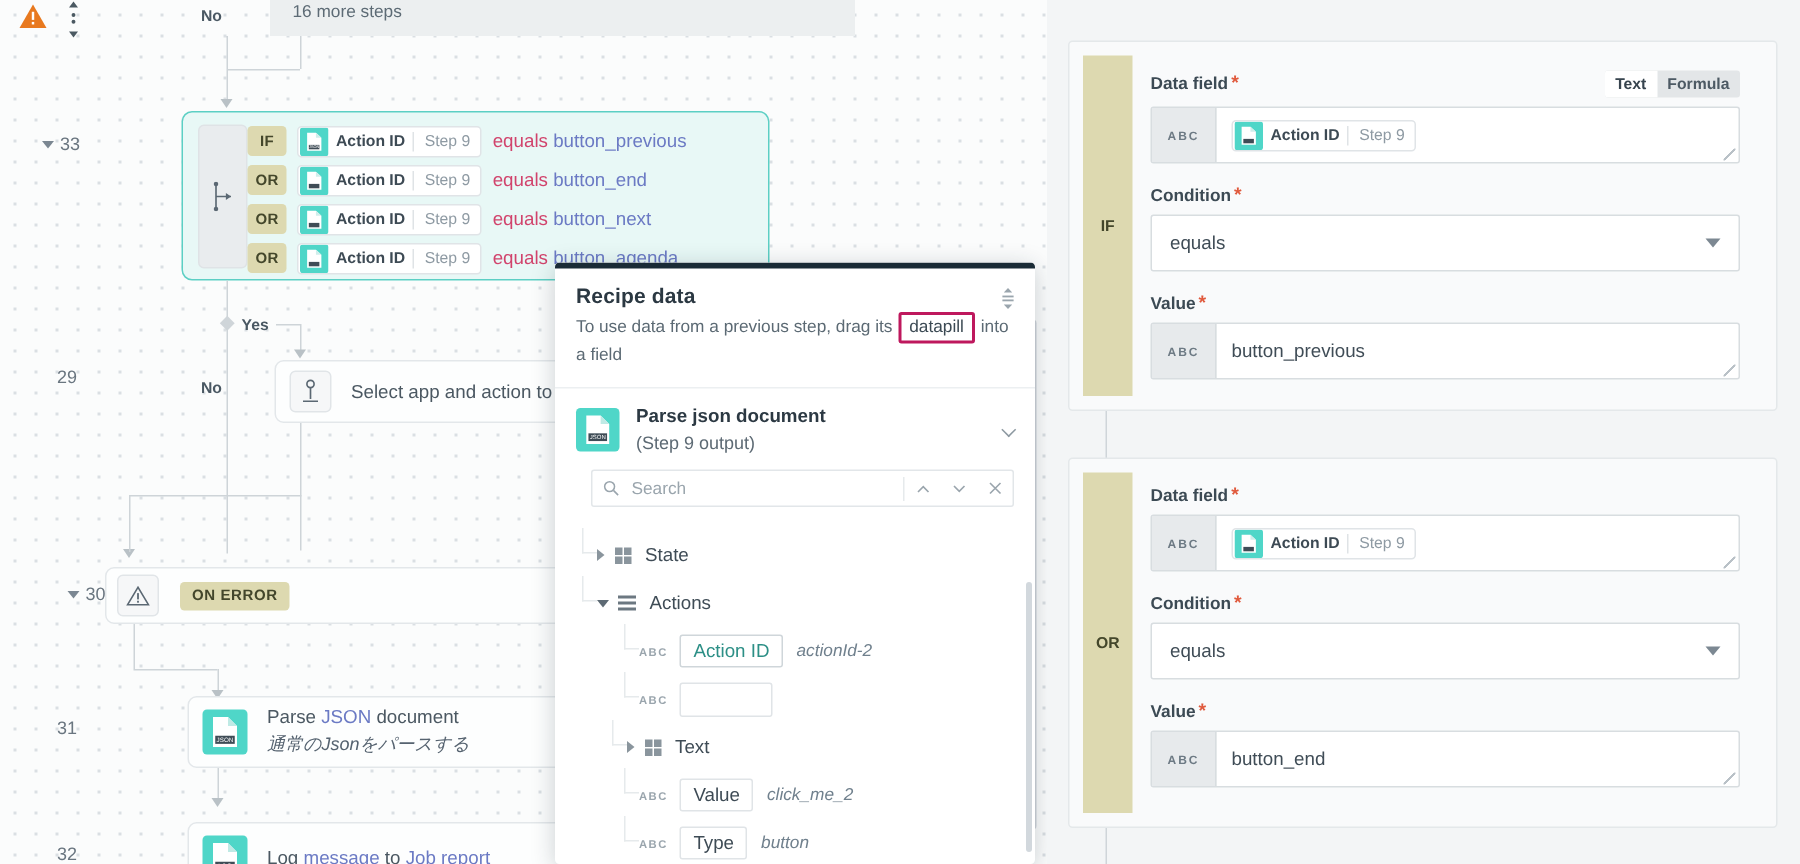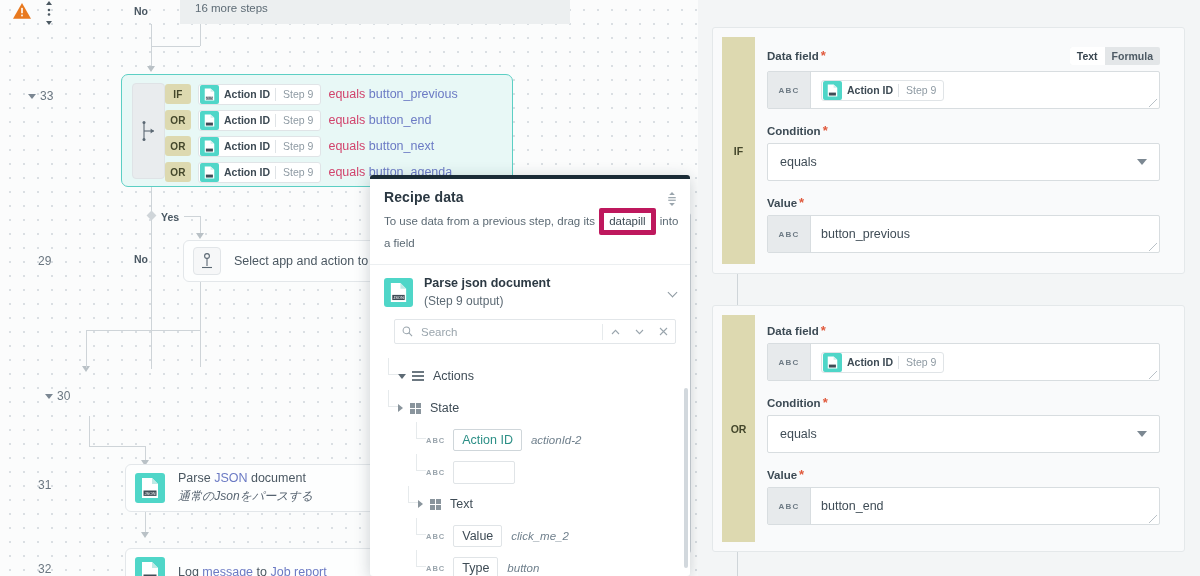--- a/index.html
+++ b/index.html
@@ -162,21 +162,21 @@
     background: #ffffff;
     border-radius: 3px;
     box-shadow: 0 3px 16px rgba(25,40,55,.22);
     overflow: hidden;
   }
   #flyout .topbar { height: 4px; background: #1a2b36; }
   .fly-head { padding: 10px 10px 12px 14px; border-bottom: 1px solid #eceff1; position: relative; }
   .fly-title { font-size: 14px; font-weight: bold; color: #2b3842; letter-spacing: .1px; }
   .fly-desc { font-size: 11.5px; color: #5c6a74; line-height: 17px; margin-top: 3px; }
   .datapill-inline {
-    display: inline-block; border: 5px solid #be185d; border-radius: 2px;
+    display: inline-block; border: 2px solid #be185d; border-radius: 2px;
     padding: 0px 5px; font-size: 11.5px; color: #3c4a54; background:#fff;
     margin: 0 1px;
   }
   .fly-grip {
     position: absolute; right: 12px; top: 13px; width: 12px; height: 14px;
     display: flex; flex-direction: column; align-items: center; justify-content: space-between;
     color: #9aa5ad;
   }
 
   .fly-step { display: flex; align-items: center; padding: 11px 14px 9px 14px; position: relative; }
@@ -451,21 +451,21 @@
 
     <div class="ln lnv" style="left:151px; top:187px; height:28px;"></div>
     <div class="diamond" style="left:148px; top:212px;"></div>
     <div class="edge-label" style="left:161px; top:211px;">Yes</div>
     <div class="ln lnh" style="left:184px; top:216px; width:16px;"></div>
     <div class="ln lnv" style="left:200px; top:216px; height:19px;"></div>
     <div class="arrowdown" style="left:196px; top:233px;"></div>
     <div class="ln lnv" style="left:151px; top:219px; height:150px;"></div>
     <div class="edge-label" style="left:134px; top:253px;">No</div>
 
-    <div class="step-num" style="left:38px; top:254px;">
+    <div class="step-num" style="left:38px; top:244px;">
       <span>29</span>
     </div>
     <div class="step-card" style="left:183px; top:240px; width:330px; height:42px;">
       <div class="sc-icon">
         <svg width="16" height="18" viewBox="0 0 16 18">
           <circle cx="8" cy="4" r="2.4" stroke="#5b6873" stroke-width="1.1" fill="none"></circle>
           <path d="M8 6.5 V14" stroke="#5b6873" stroke-width="1.1"></path>
           <path d="M3 15.5 H13" stroke="#5b6873" stroke-width="1.1"></path>
         </svg>
       </div>
@@ -473,20 +473,30 @@
     </div>
 
     <div class="ln lnv" style="left:200px; top:282px; height:85px;"></div>
     <div class="arrowdown" style="left:82px; top:366px;"></div>
     <div class="ln lnh" style="left:86px; top:330px; width:115px;"></div>
     <div class="ln lnv" style="left:86px; top:330px; height:38px;"></div>
 
     <div class="step-num" style="left:45px; top:389px;">
       <span class="caret-dn"></span>
       <span>30</span>
+    </div>
+    <div class="step-card" style="left:70px; top:378px; width:443px; height:38px;">
+      <div class="sc-icon" style="margin-left:7px;">
+        <svg width="16" height="15" viewBox="0 0 16 15">
+          <path d="M8 1.5 L15 13.2 H1 Z" stroke="#5b6873" stroke-width="1" fill="none"></path>
+          <rect x="7.4" y="5.4" width="1.2" height="4.2" fill="#5b6873"></rect>
+          <rect x="7.4" y="10.5" width="1.2" height="1.3" fill="#5b6873"></rect>
+        </svg>
+      </div>
+      <div class="onerror-chip">ON ERROR</div>
     </div>
 
     <div class="ln lnv" style="left:89px; top:416px; height:30px;"></div>
     <div class="ln lnh" style="left:89px; top:446px; width:56px;"></div>
     <div class="ln lnv" style="left:145px; top:446px; height:16px;"></div>
     <div class="arrowdown" style="left:141px; top:460px;"></div>
 
     <div class="step-num" style="left:38px; top:478px;">
       <span>31</span>
     </div>
@@ -590,39 +600,39 @@
         <svg width="9" height="9" viewBox="0 0 9 9">
             <path d="M1 1 L8 8 M8 1 L1 8" stroke="#9aa5ad" stroke-width="1.1"></path>
           </svg>
       </div>
     </div>
 
     <div class="tree">
 
       <div class="trow" style="padding-left:28px;">
         <span class="tstub" style="left:18px;"></span>
+        <span class="tri-r" style="margin-right:7px;"></span>
+        <span class="ico-grid" style="margin-right:9px;">
+            <i></i>
+            <i></i>
+            <i></i>
+            <i></i>
+          </span>
+        <span class="tlabel">State</span>
+      </div>
+
+      <div class="trow" style="padding-left:28px;">
+        <span class="tstub" style="left:18px;"></span>
         <span class="tri-d" style="margin-right:6px;"></span>
         <span class="ico-lines" style="margin-right:9px;">
             <i></i>
             <i></i>
             <i></i>
           </span>
         <span class="tlabel">Actions</span>
-      </div>
-
-      <div class="trow" style="padding-left:28px;">
-        <span class="tstub" style="left:18px;"></span>
-        <span class="tri-r" style="margin-right:7px;"></span>
-        <span class="ico-grid" style="margin-right:9px;">
-            <i></i>
-            <i></i>
-            <i></i>
-            <i></i>
-          </span>
-        <span class="tlabel">State</span>
       </div>
 
       <div class="trow" style="padding-left:56px;">
         <span class="tstub" style="left:46px;"></span>
         <span class="abc-tag" style="margin-right:8px;">ABC</span>
         <span class="field-pill sel">Action ID</span>
         <span class="sample" style="margin-left:9px;">actionId-2</span>
       </div>
 
       <div class="trow" style="padding-left:56px;">

